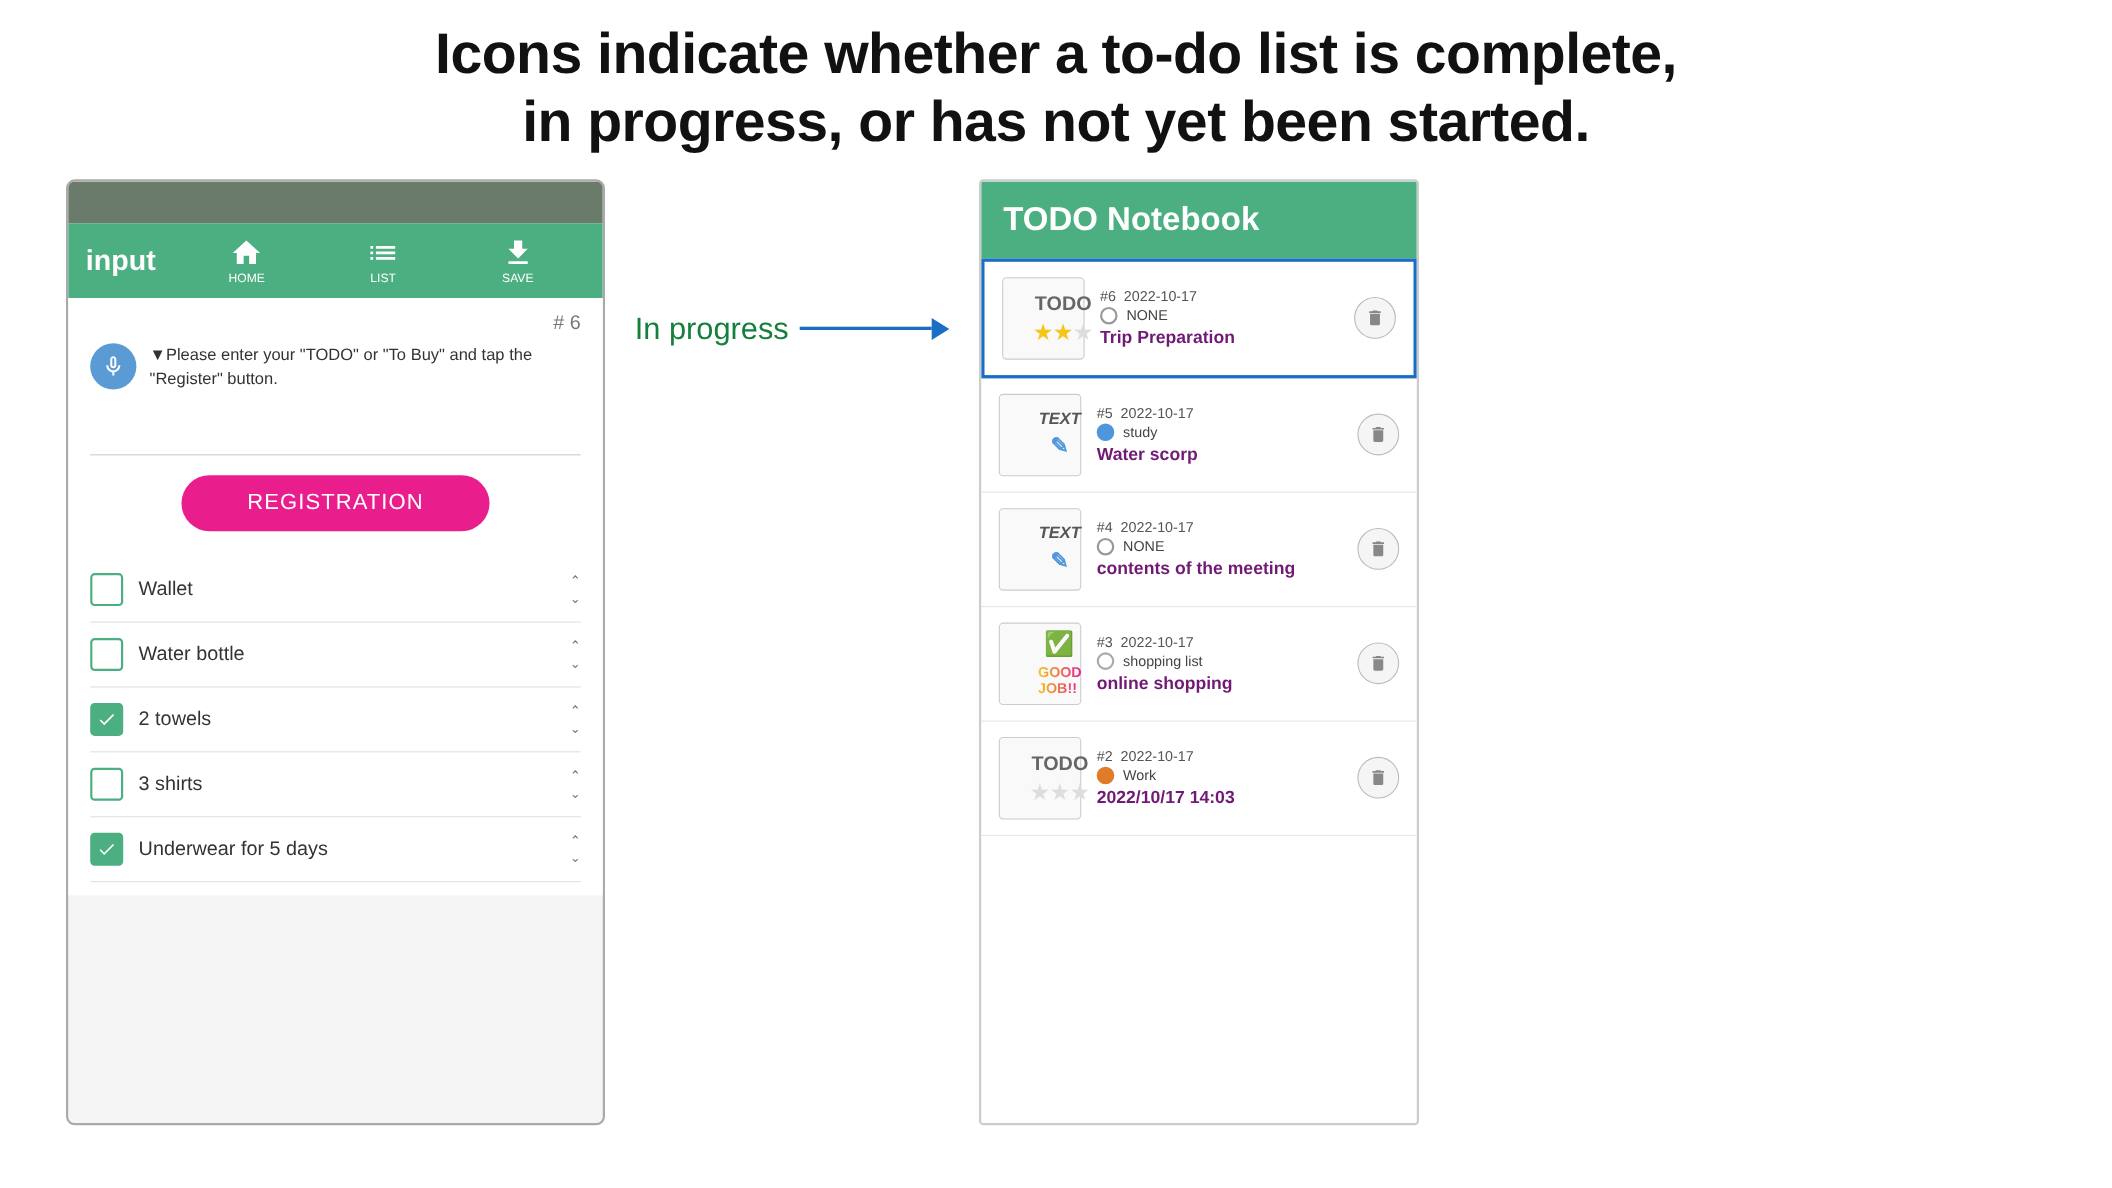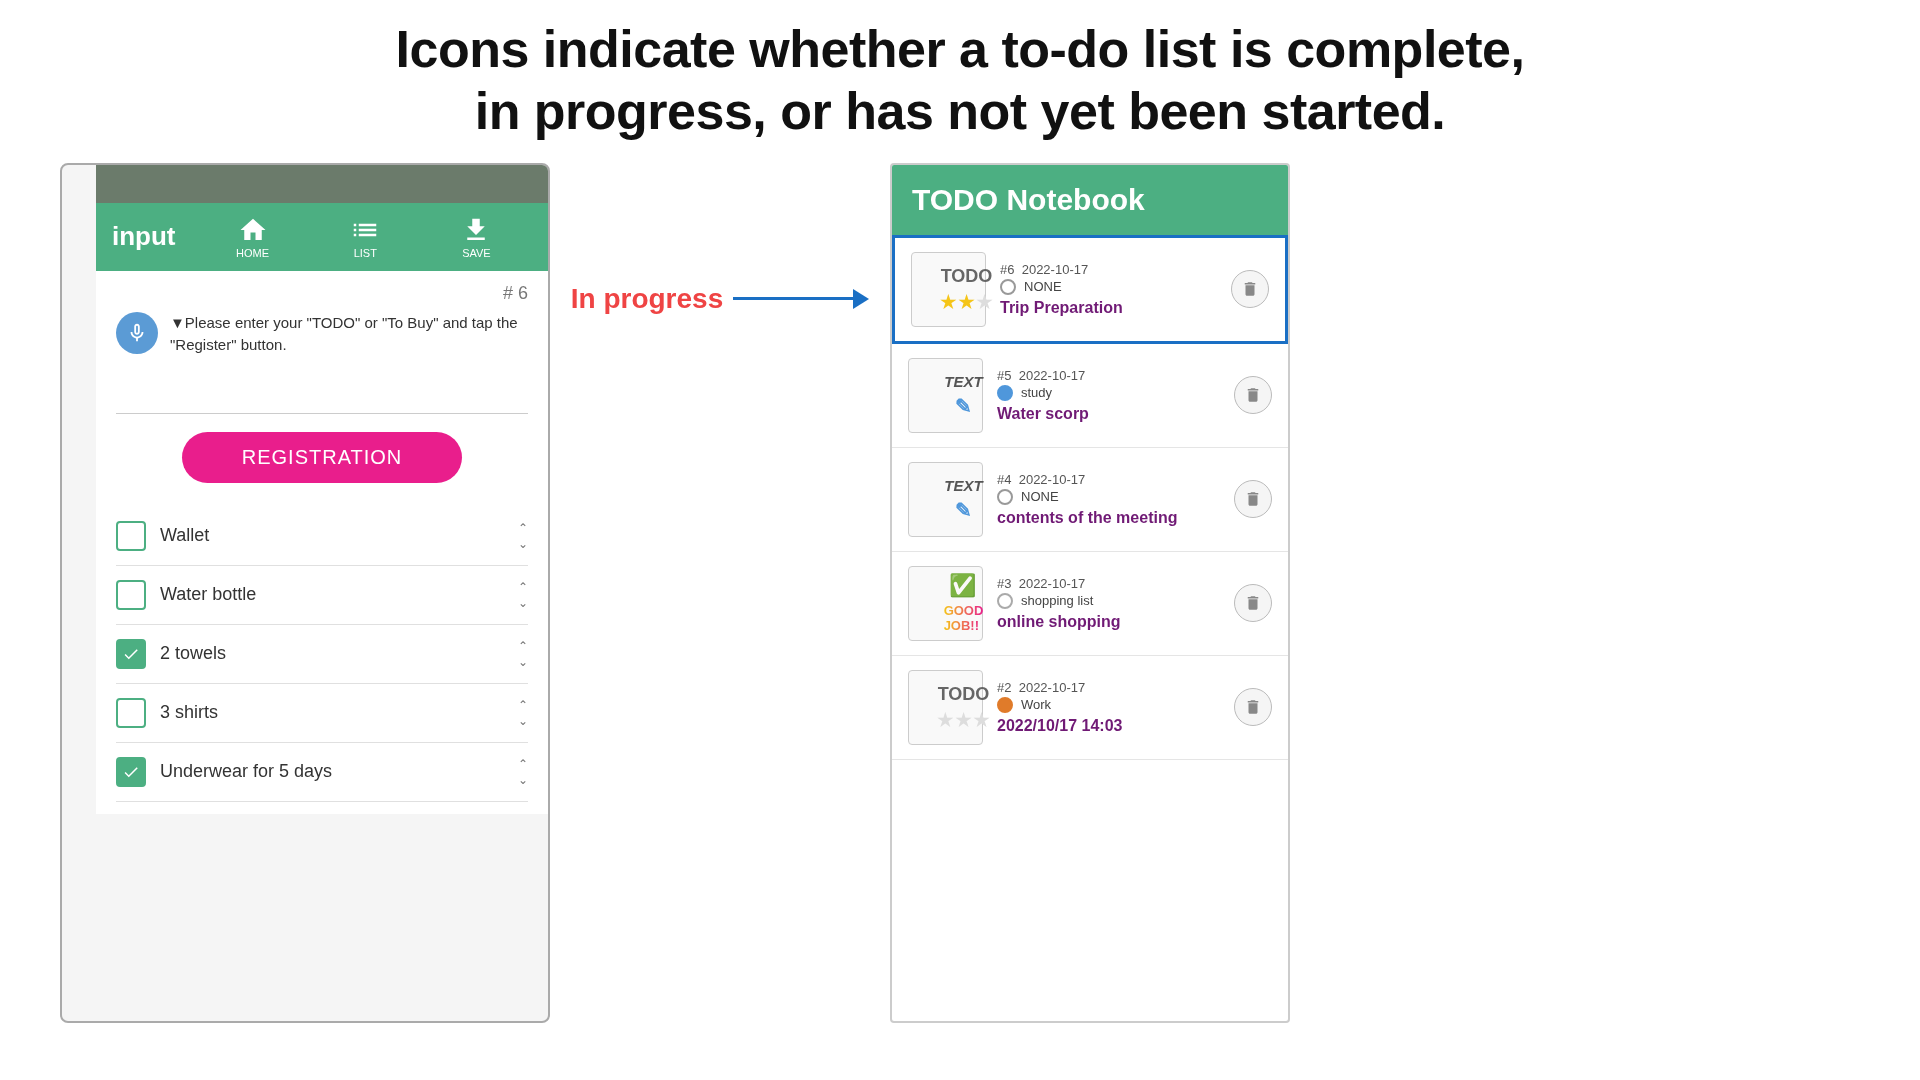--- a/index.html
+++ b/index.html
@@ -34,21 +34,20 @@
 
     
     .mobile-panel {
       width: 490px;
       min-height: 860px;
       border-radius: 8px;
       overflow: hidden;
       border: 2px solid #aaa;
       flex-shrink: 0;
       background: #f5f5f5;
-      padding-left: 34px;
     }
 
     .mobile-topbar {
       background: #6b7b6b;
       height: 38px;
     }
 
     .mobile-nav {
       background: #4caf82;
       display: flex;
@@ -199,22 +198,22 @@
       display: flex;
       align-items: center;
       justify-content: center;
       width: 340px;
       flex-shrink: 0;
       padding-top: 120px;
     }
 
     .in-progress-label {
       font-size: 28px;
-      font-weight: bold;
-      color: #ef4444;
+      font-weight: normal;
+      color: #15803d;
       margin-right: 10px;
     }
 
     .arrow-right {
       display: flex;
       align-items: center;
     }
 
     .arrow-line {
       width: 120px;

